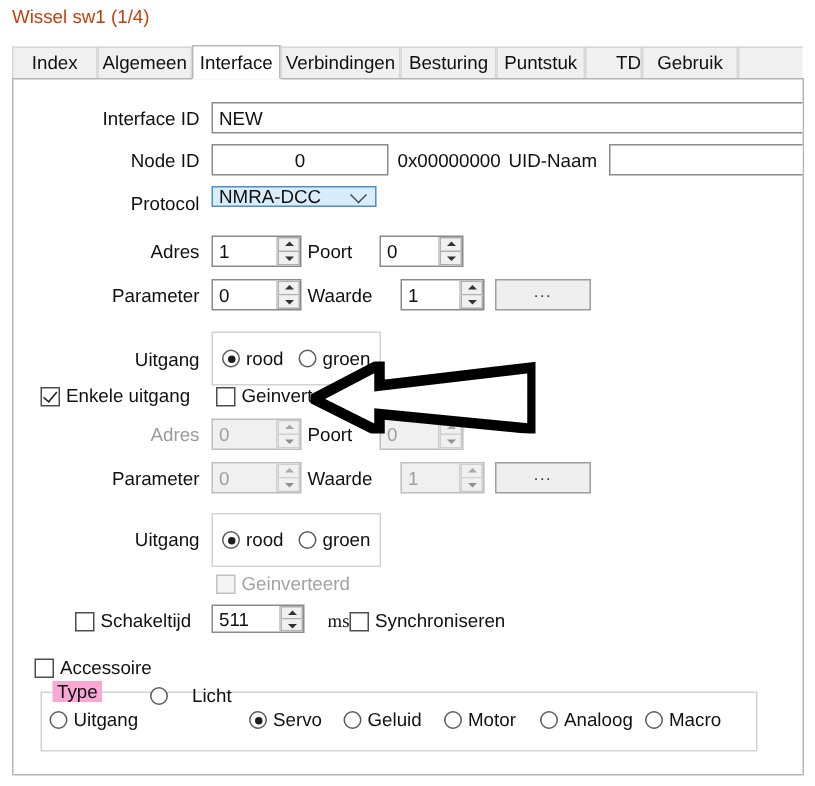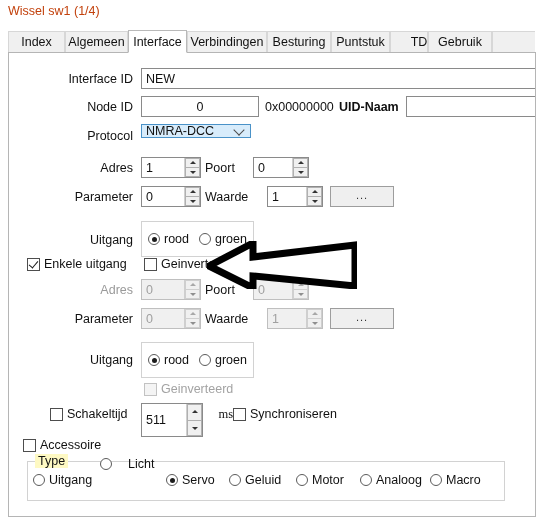--- a/index.html
+++ b/index.html
@@ -145,21 +145,21 @@
 
   
   .gbox{
     position:absolute;
     border:1px solid #d2d2d2;
     box-sizing:border-box;
     background:transparent;
   }
   .gbox-legend{
     position:absolute;
-    background:#fef9c3;
+    background:#f9a8d4;
     font-size:12.5px;color:#111;
     padding:0 3px;
     white-space:nowrap;
   }
 
   
   .radio{
     position:absolute;display:flex;align-items:center;white-space:nowrap;
     font-size:12.5px;color:#111;
   }
@@ -219,21 +219,21 @@
 
 <div class="panel">
   <div class="panel-inner">
 
     <div class="lbl" style="left:0px;top:15px;width:118px;">Interface ID</div>
     <div class="tbox" style="left:126px;top:11px;width:420px;height:21px;">NEW</div>
 
     <div class="lbl" style="left:0px;top:43px;width:118px;text-align:right;">Node ID</div>
     <div class="tbox center" style="left:126px;top:39px;width:118px;height:21px;">0</div>
     <div class="lbl" style="left:250px;top:43px;width:74px;text-align:left;">0x00000000</div>
-    <div class="lbl" style="left:324px;top:43px;width:70px;text-align:left;font-weight:bold;">UID-Naam</div>
+    <div class="lbl" style="left:324px;top:43px;width:70px;text-align:left;">UID-Naam</div>
     <div class="tbox" style="left:391px;top:39px;width:155px;height:21px;"></div>
 
     <div class="lbl" style="left:0px;top:72px;width:118px;">Protocol</div>
     <div class="combo" style="left:126px;top:67px;width:110px;height:14px;">
       <span>NMRA-DCC</span>
       <span class="chev"></span>
     </div>
 
     <div class="lbl" style="left:0px;top:104px;width:118px;">Adres</div>
     <div class="spin" style="left:126px;top:100px;width:60px;height:21px;">
@@ -370,21 +370,21 @@
 
     <div class="check dim" style="left:129px;top:325px;">
       <span class="bx"></span>
       <span>Geinverteerd</span>
     </div>
 
     <div class="check" style="left:35px;top:350px;align-items:flex-end;">
       <span class="bx"></span>
       <span>Schakeltijd</span>
     </div>
-    <div class="spin" style="left:126px;top:346px;width:62px;height:34px;">
+    <div class="spin" style="left:126px;top:346px;width:62px;height:19px;">
       <div class="val">511</div>
       <div class="btns">
         <div class="b up">
             <i></i>
           </div>
         <div class="b dn">
             <i></i>
           </div>
       </div>
     </div>

